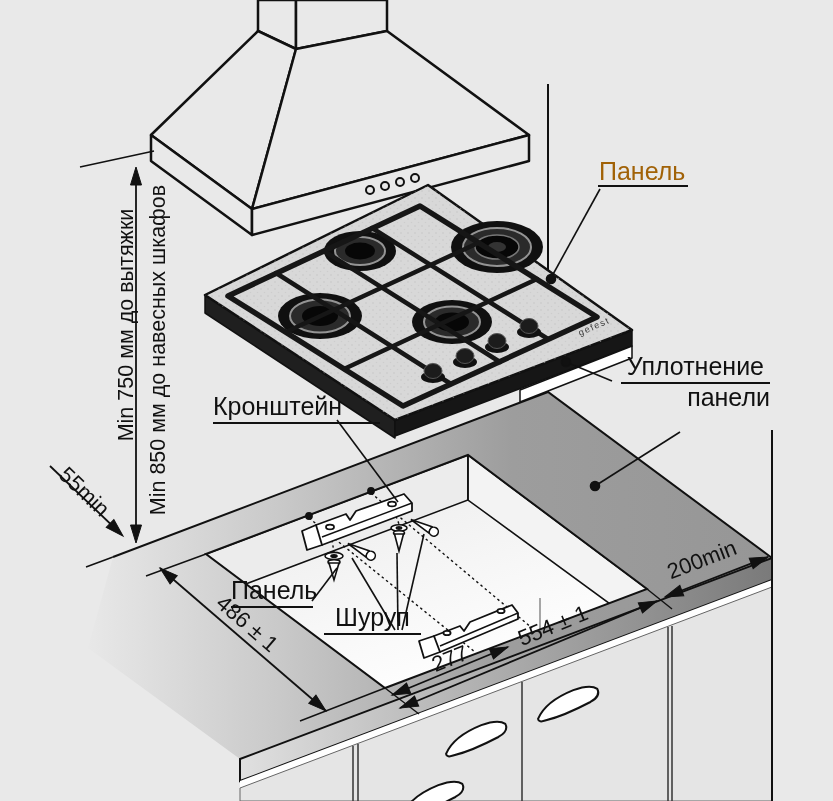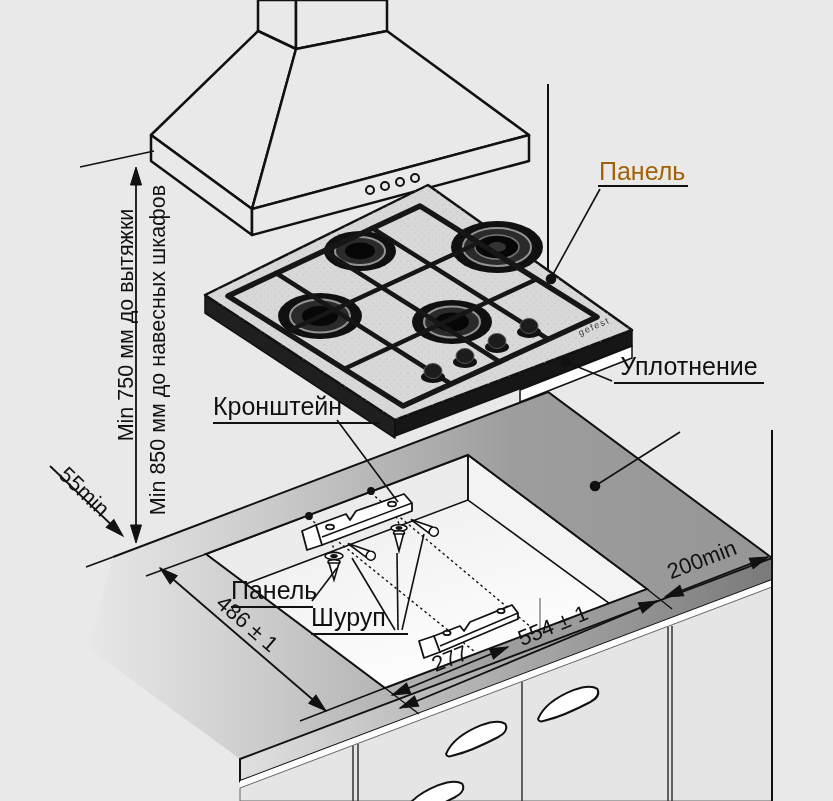--- a/index.html
+++ b/index.html
@@ -7,21 +7,21 @@
     position:relative;width:833px;height:801px;overflow:hidden;
     background:#e9e9e9;font-family:"Liberation Sans",sans-serif;color:#111;
     margin:0 auto;
   }
   .stage svg{position:absolute;left:0;top:0;}
   .lbl{position:absolute;white-space:nowrap;font-size:25px;line-height:1.05;color:#a16207;}
   .lbl.ul{border-bottom:2px solid #111;padding:0 3px 1px 1px;}
   .rot{position:absolute;white-space:nowrap;font-size:22px;color:#111;
        transform-origin:center;}
   .vtext{position:absolute;white-space:nowrap;font-size:21.5px;color:#111;}
-  .seal-box{position:absolute;text-align:center;font-size:25px;color:#111;}
+  .seal-box{position:absolute;text-align:right;font-size:25px;color:#111;}
   .seal-box .l1{display:inline-block;border-bottom:2px solid #111;padding:0 6px 1px 6px;}
   .seal-box .l2{display:block;margin-top:-1px;}
   .ct-lbl{position:absolute;font-size:25px;color:#111;border-bottom:2px solid #111;
           padding-bottom:1px;}
 </style>
 </head>
 <body>
 
 <div class="stage">
 
@@ -286,22 +286,23 @@
 <div class="rot" style="left:450px;top:659px;transform:translate(-50%,-50%) rotate(-22deg);">277</div>
 
 <div class="rot" style="left:553px;top:626px;transform:translate(-50%,-50%) rotate(-22deg);">554 ± 1</div>
 
 <div class="rot" style="left:702px;top:560px;transform:translate(-50%,-50%) rotate(-21deg);">200min</div>
 
 <div class="lbl ul" style="left:598px;top:158px;">Панель</div>
 
 <div class="seal-box" style="left:608px;top:352px;width:162px;">
   <span class="l1">Уплотнение</span>
+  <span class="l2">панели</span>
 </div>
 
 
 <div class="ct-lbl" style="left:170px;top:392px;width:167px;margin-left:43px;">Кронштейн</div>
 
 <div class="ct-lbl" style="left:231px;top:576px;width:82px;">Панель</div>
 
-<div class="ct-lbl" style="left:311px;top:603px;width:97px;">Шуруп</div>
+<div class="ct-lbl" style="left:324px;top:603px;width:97px;text-align:center;">Шуруп</div>
 
 </div>
 
 </body></html>

